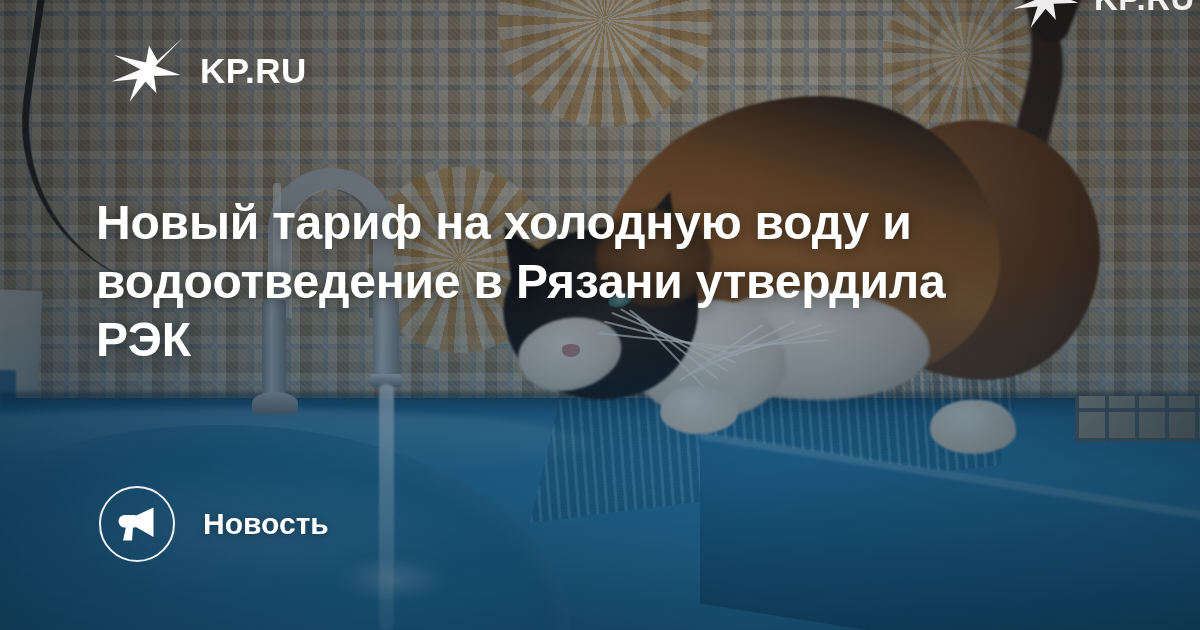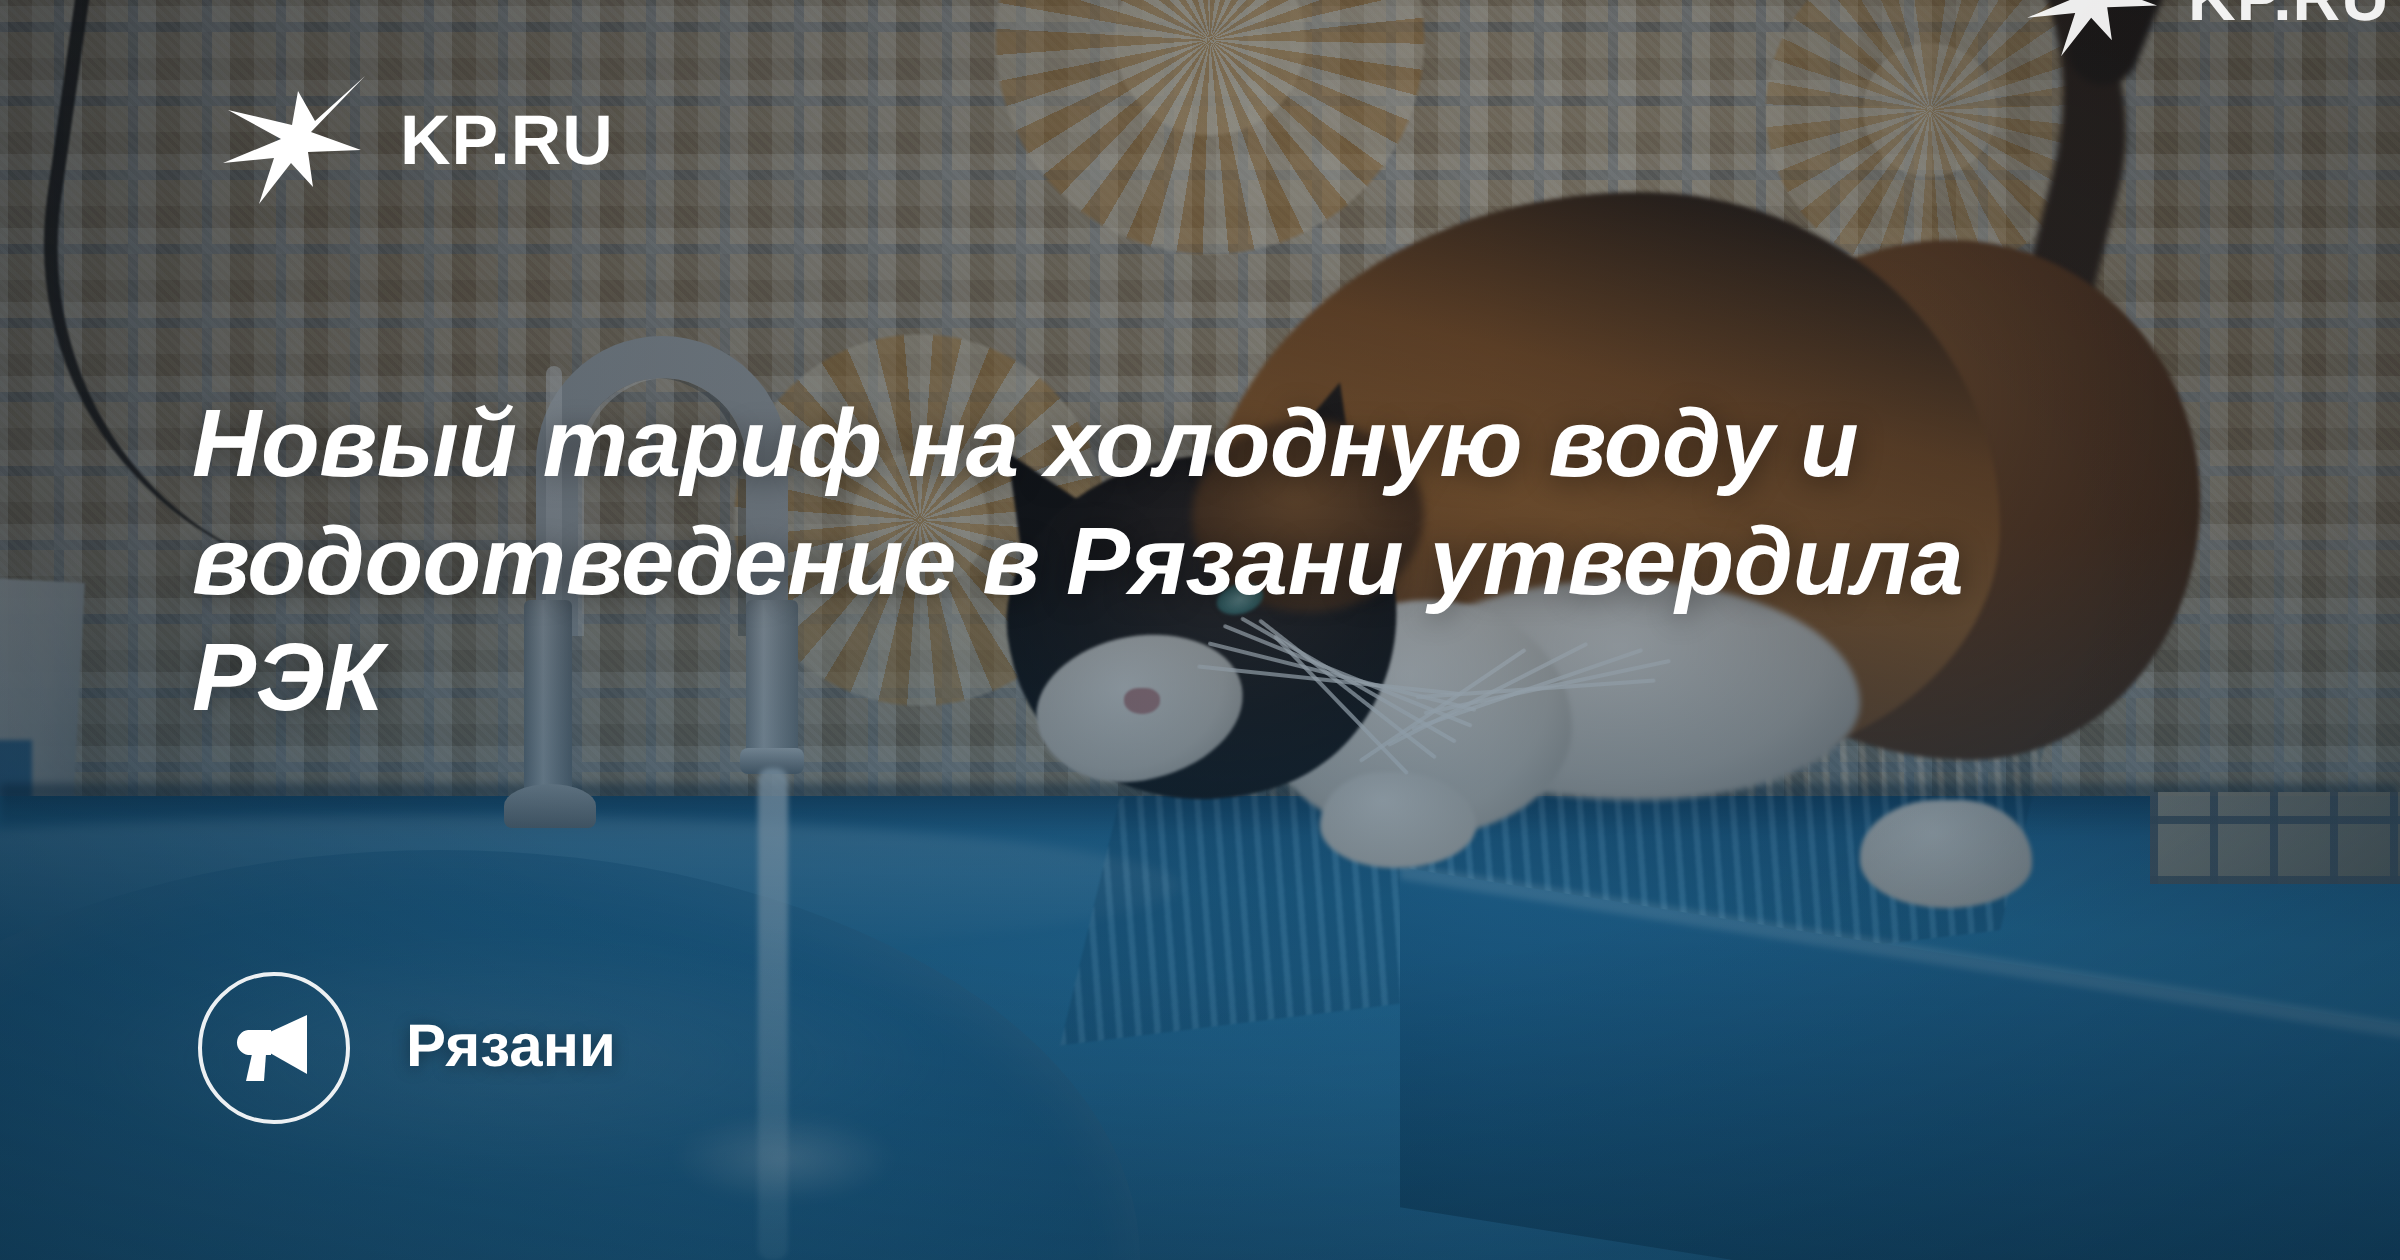--- a/index.html
+++ b/index.html
@@ -509,21 +509,20 @@
   .headline {
     position: absolute;
     left: 96px; top: 194px;
     width: 950px;
     color: #ffffff;
     font-size: 48px;
     font-weight: 700;
     line-height: 1.22;
     letter-spacing: -.2px;
     text-shadow: 0 2px 14px rgba(0,0,0,.42);
-    font-style: italic;
   }
 
   
   .badge {
     position: absolute;
     left: 99px; top: 486px;
     display: flex;
     align-items: center;
     gap: 28px;
   }
@@ -634,17 +633,17 @@
     <h1 class="headline">Новый тариф на холодную воду и водоотведение в Рязани утвердила РЭК</h1>
 
     <div class="badge">
       <span class="badge-circle">
         <svg class="badge-megaphone" viewBox="0 0 40 36" aria-hidden="true">
           <path fill="#ffffff" d="M36.5 1.5 L36.5 31.0 L18.0 20.5 L18.0 10.0 Z"></path>
           <path fill="#ffffff" d="M7.0 9.0 L18.5 9.0 L18.5 21.5 L7.0 21.5 A6.3 6.3 0 0 1 7.0 9.0 Z"></path>
           <path fill="#ffffff" d="M9.0 21.0 L16.0 21.0 L15.0 34.5 L6.0 34.5 Z"></path>
         </svg>
       </span>
-      <span class="badge-label">Рязани</span>
+      <span class="badge-label">Новость</span>
     </div>
 
   </div>
 </div>
 
 </body></html>

